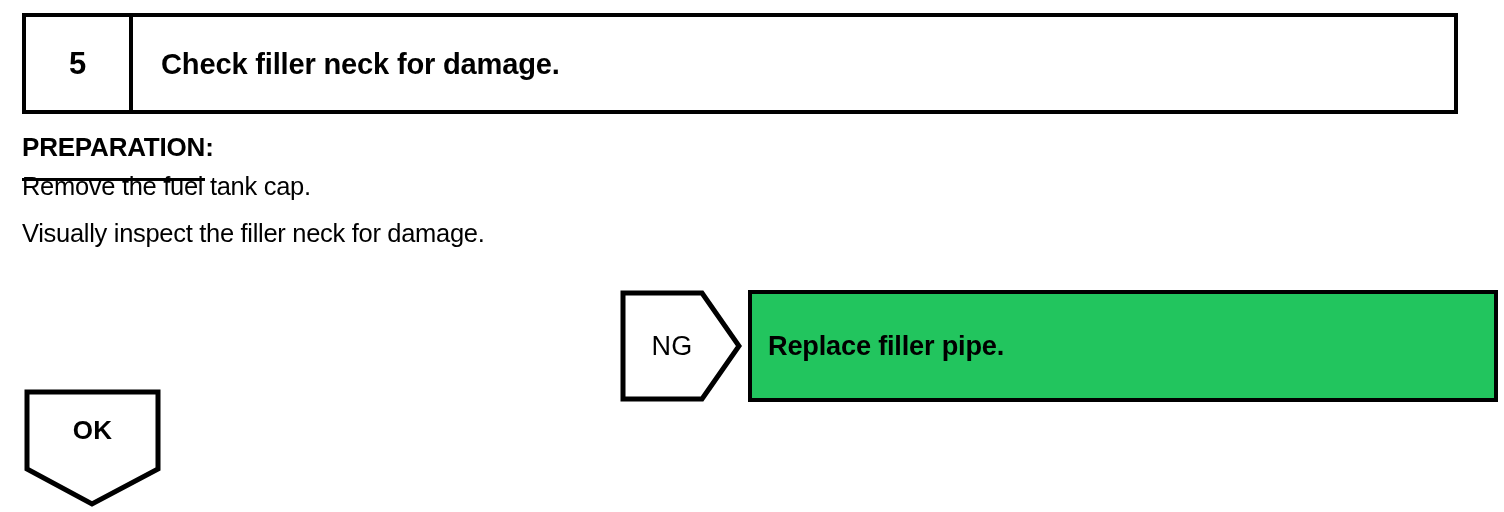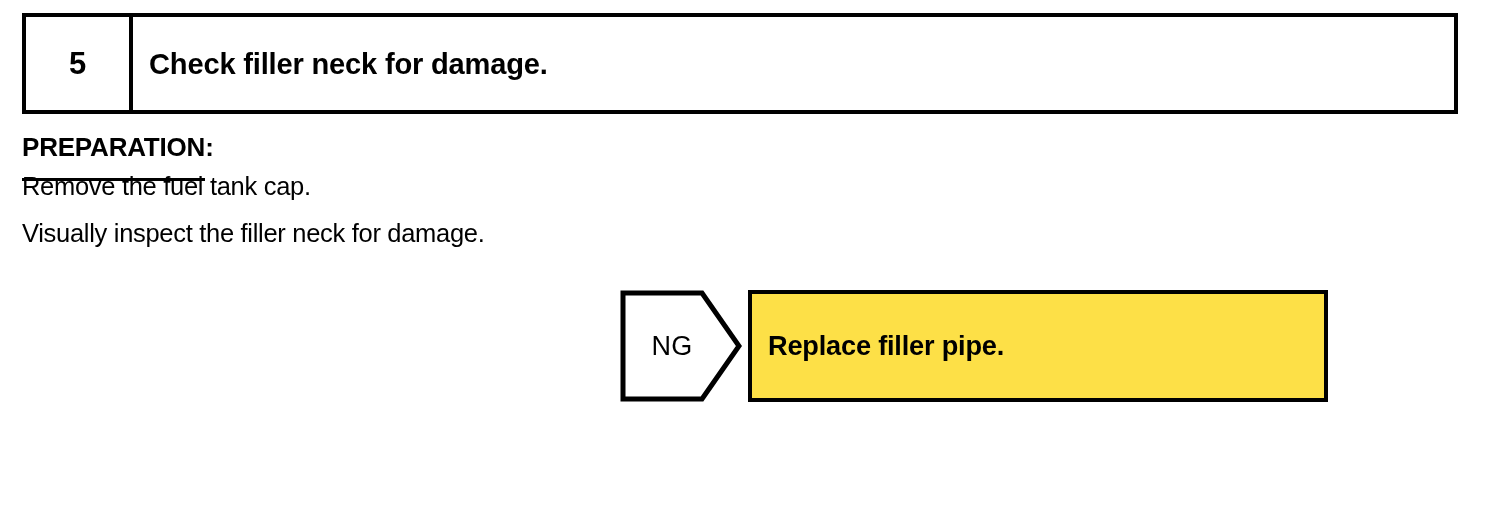--- a/index.html
+++ b/index.html
@@ -51,21 +51,21 @@
   .step-number {
     font-size: 31px;
     font-weight: bold;
     letter-spacing: 0px;
     line-height: 1;
   }
   .step-title-cell {
     flex: 1 1 auto;
     display: flex;
     align-items: center;
-    padding-left: 16px;
+    padding-left: 28px;
     box-sizing: border-box;
   }
   .step-title {
     font-size: 30px;
     font-weight: bold;
     letter-spacing: -0.2px;
     line-height: 1;
     transform: scaleX(0.97);
     transform-origin: left center;
   }
@@ -135,28 +135,28 @@
     font-size: 27px;
     font-weight: normal;
     letter-spacing: 0.3px;
   }
 
   
   .replace-box {
     position: absolute;
     left: 748px;
     top: 290px;
-    width: 580px;  
+    width: 750px;  
     height: 112px;
     border: 4px solid #000;
     box-sizing: border-box;
     display: flex;
     align-items: center;
     padding-left: 16px;
-    background: #fde047;
+    background: #22c55e;
   }
   .replace-text {
     font-size: 28px;
     font-weight: bold;
     letter-spacing: -0.2px;
     line-height: 1;
     transform: scaleX(0.97);
     transform-origin: left center;
   }
 
@@ -219,14 +219,20 @@
     <svg viewBox="0 0 122 112" xmlns="http://www.w3.org/2000/svg">
       <polygon points="3,3 82,3 119,56 82,109 3,109" fill="#ffffff" stroke="#000000" stroke-width="5" stroke-linejoin="miter"></polygon>
     </svg>
     <div class="ng-label">NG</div>
   </div>
 
   <div class="replace-box">
     <span class="replace-text">Replace filler pipe.</span>
   </div>
 
+  <div class="ok-arrow">
+    <svg viewBox="0 0 137 118" xmlns="http://www.w3.org/2000/svg">
+      <polygon points="3,3 134,3 134,80 68,115 3,80" fill="#ffffff" stroke="#000000" stroke-width="5" stroke-linejoin="miter"></polygon>
+    </svg>
+    <div class="ok-label">OK</div>
+  </div>
 
 </div>
 
 </body></html>

